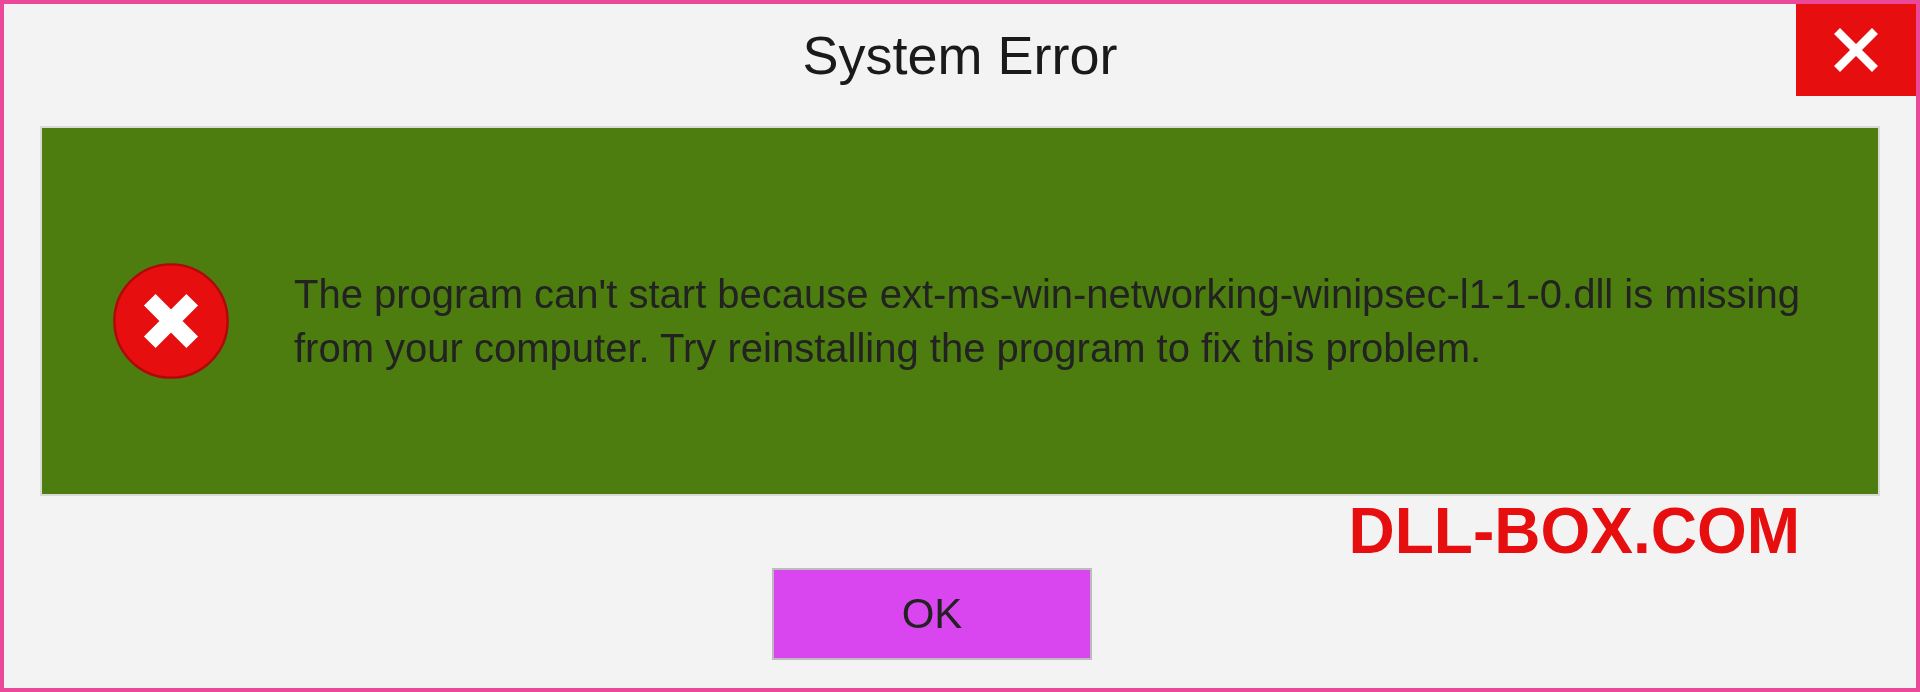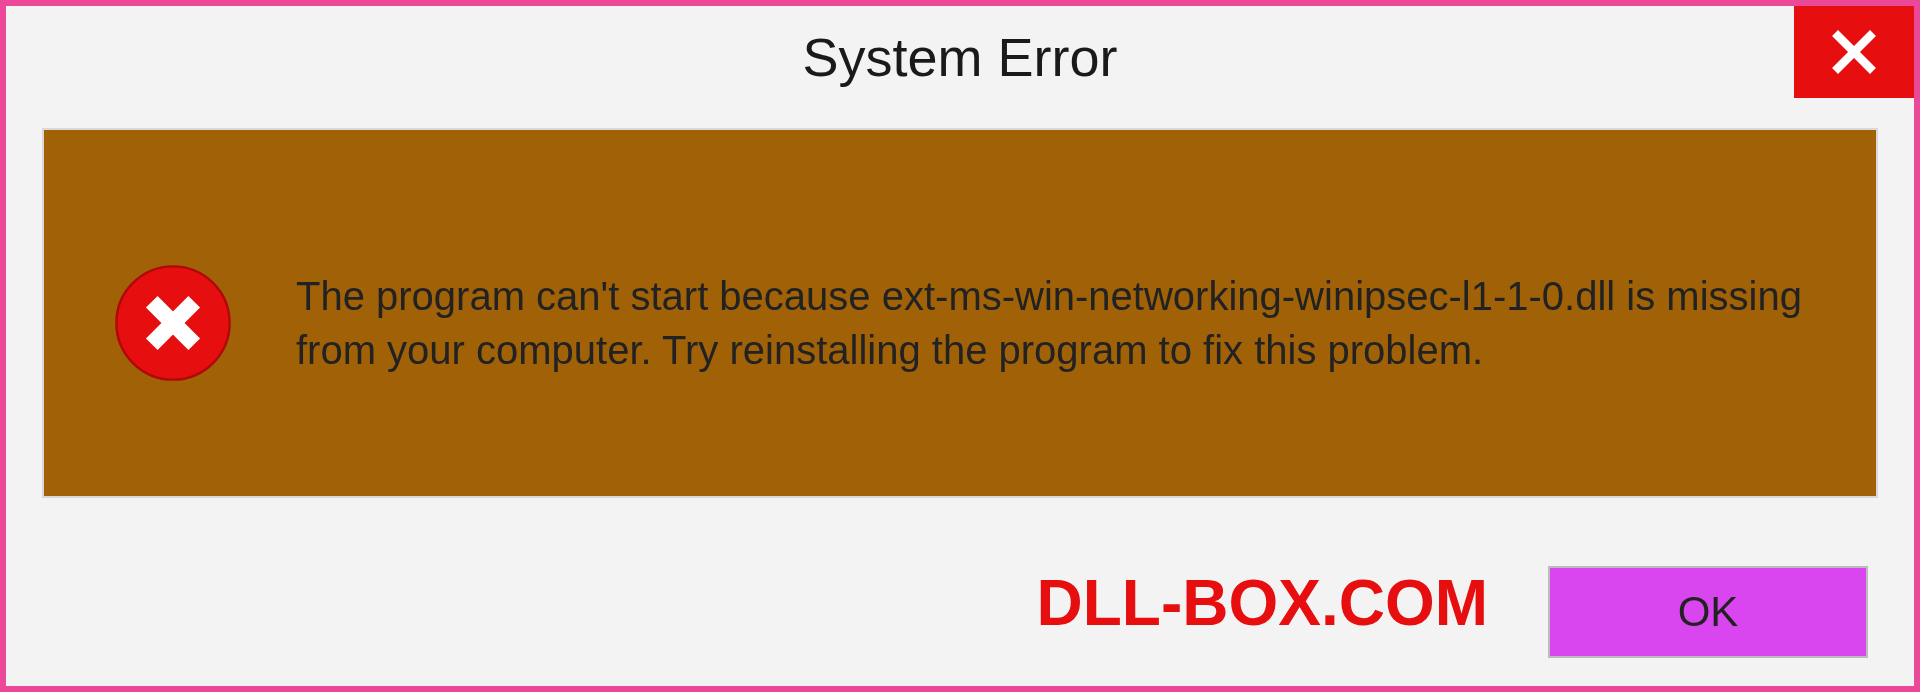--- a/index.html
+++ b/index.html
@@ -14,21 +14,21 @@
       height: 692px;
       position: relative;
       overflow: hidden;
     }
     .window {
       position: absolute;
       top: 0;
       left: 0;
       width: 1920px;
       height: 692px;
-      border: 6px solid #ec4899;
+      border: 4px solid #ec4899;
       background: #f3f3f3;
     }
     .titlebar {
       position: relative;
       height: 102px;
       display: flex;
       align-items: center;
       justify-content: center;
     }
     .title {
@@ -48,21 +48,21 @@
       align-items: center;
       justify-content: center;
       cursor: pointer;
     }
     .close-btn svg {
       width: 48px;
       height: 48px;
     }
     .content-frame {
       margin: 20px 36px 0 36px;
-      background: #a16207;
+      background: #4d7c0f;
       border: 2px solid #d9d9d9;
       height: 370px;
       padding: 60px 70px 40px 70px;
       display: flex;
       align-items: center;
       gap: 64px;
     }
     .error-icon-wrap {
       flex: 0 0 auto;
       display: flex;
@@ -76,24 +76,26 @@
     .message {
       font-size: 40px;
       line-height: 1.35;
       color: #222;
       font-weight: 400;
     }
     .footer {
       position: absolute;
       bottom: 28px;
       left: 0;
-      right: 2px;
+      right: 12px;
       display: flex;
+      align-items: center;
       justify-content: space-between;
       padding: 0 44px 0 0;
+      flex-direction: column;
     }
     .watermark {
       font-family: Arial, sans-serif;
       font-size: 64px;
       font-weight: 900;
       color: #e60e0e;
       letter-spacing: 0px;
       margin-left: auto;
       margin-right: 60px;
     }

